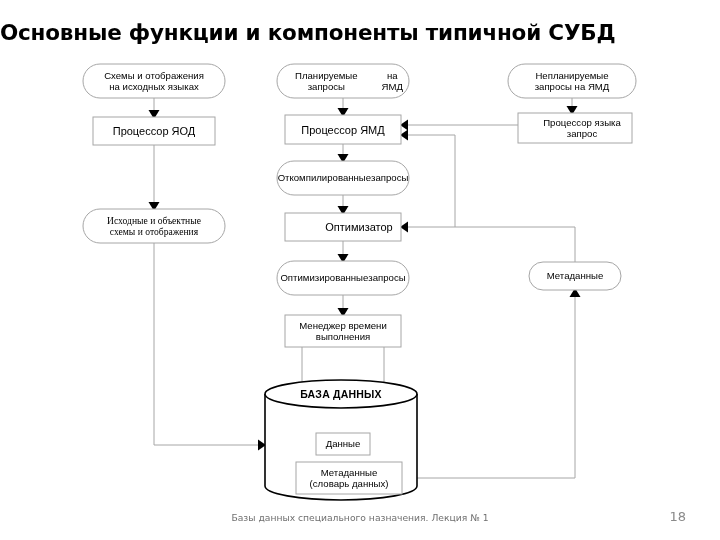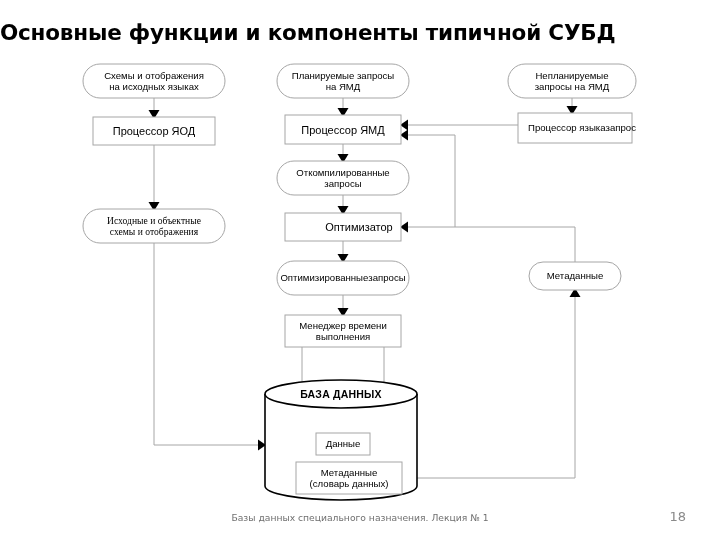--- a/index.html
+++ b/index.html
@@ -178,30 +178,30 @@
 
   <div class="node-label" style="left:93px; top:117px; width:122px; height:28px;">
     <span>Процессор ЯОД</span>
   </div>
 
   <div class="node-label small" style="left:83px; top:209px; width:142px; height:34px; flex-direction:column;font-family:Liberation Serif, serif;">
     <span>Исходные и объектные</span>
     <span>схемы и отображения</span>
   </div>
 
-  <div class="node-label small" style="left:277px; top:64px; width:132px; height:34px; flex-direction:column;">
+  <div class="node-label small" style="left:277px; top:64px; width:132px; height:34px; ">
     <span>Планируемые запросы</span>
     <span>на ЯМД</span>
   </div>
 
   <div class="node-label" style="left:285px; top:115px; width:116px; height:29px;">
     <span>Процессор ЯМД</span>
   </div>
 
-  <div class="node-label small" style="left:277px; top:161px; width:132px; height:34px; flex-direction:column;justify-content:center;">
+  <div class="node-label small" style="left:277px; top:161px; width:132px; height:34px; flex-direction:row;justify-content:center;">
     <span>Откомпилированные</span>
     <span>запросы</span>
   </div>
 
   <div class="node-label" style="left:285px; top:213px; width:116px; height:28px;margin-left:16px;">
     <span>Оптимизатор</span>
   </div>
 
   <div class="node-label small" style="left:277px; top:261px; width:132px; height:34px; flex-direction:row;">
     <span>Оптимизированные</span>
@@ -211,21 +211,21 @@
   <div class="node-label small" style="left:285px; top:315px; width:116px; height:32px; flex-direction:column;">
     <span>Менеджер времени</span>
     <span>выполнения</span>
   </div>
 
   <div class="node-label small" style="left:508px; top:64px; width:128px; height:34px; flex-direction:column;">
     <span>Непланируемые</span>
     <span>запросы на ЯМД</span>
   </div>
 
-  <div class="node-label small" style="left:518px; top:113px; width:128px; height:30px; flex-direction:row;justify-content:center;">
+  <div class="node-label small" style="left:518px; top:113px; width:128px; height:30px; flex-direction:column;justify-content:center;">
     <span>Процессор языка</span>
     <span>запрос</span>
   </div>
 
   <div class="node-label small" style="left:529px; top:262px; width:92px; height:28px;">
     <span>Метаданные</span>
   </div>
 
   <div class="node-label db-title" style="left:265px; top:382px; width:152px; height:24px;">
     <span>БАЗА ДАННЫХ</span>

